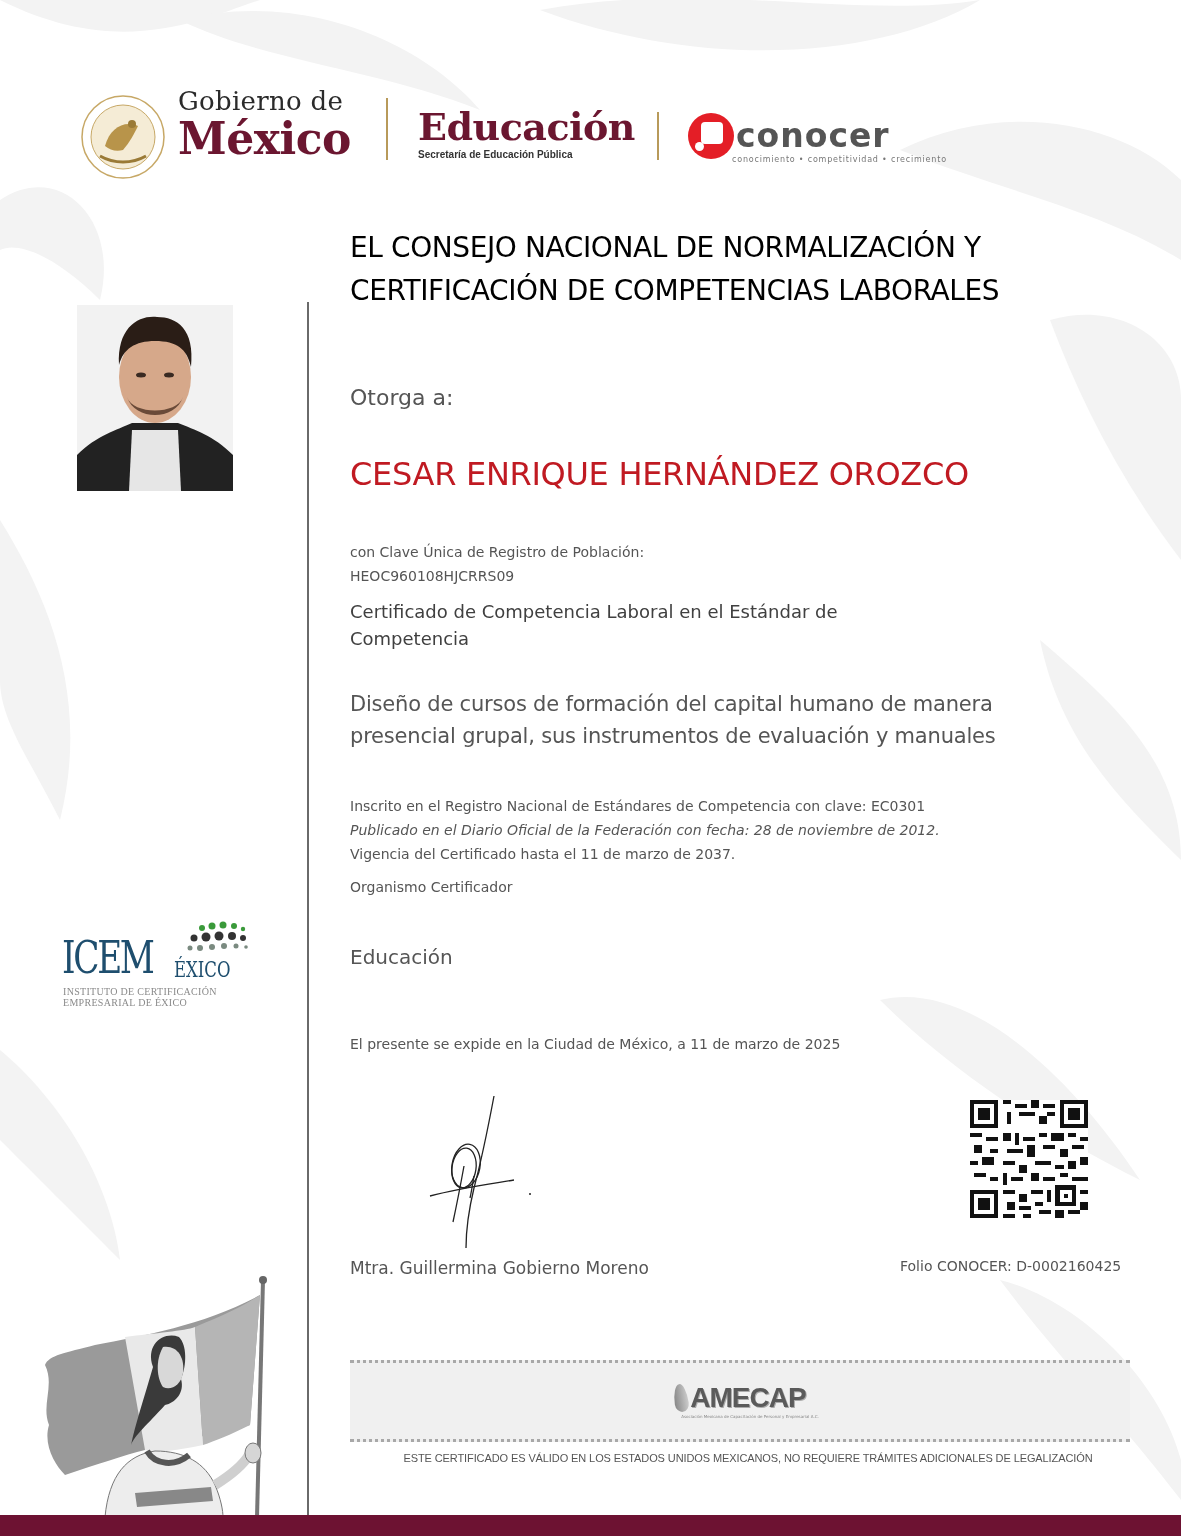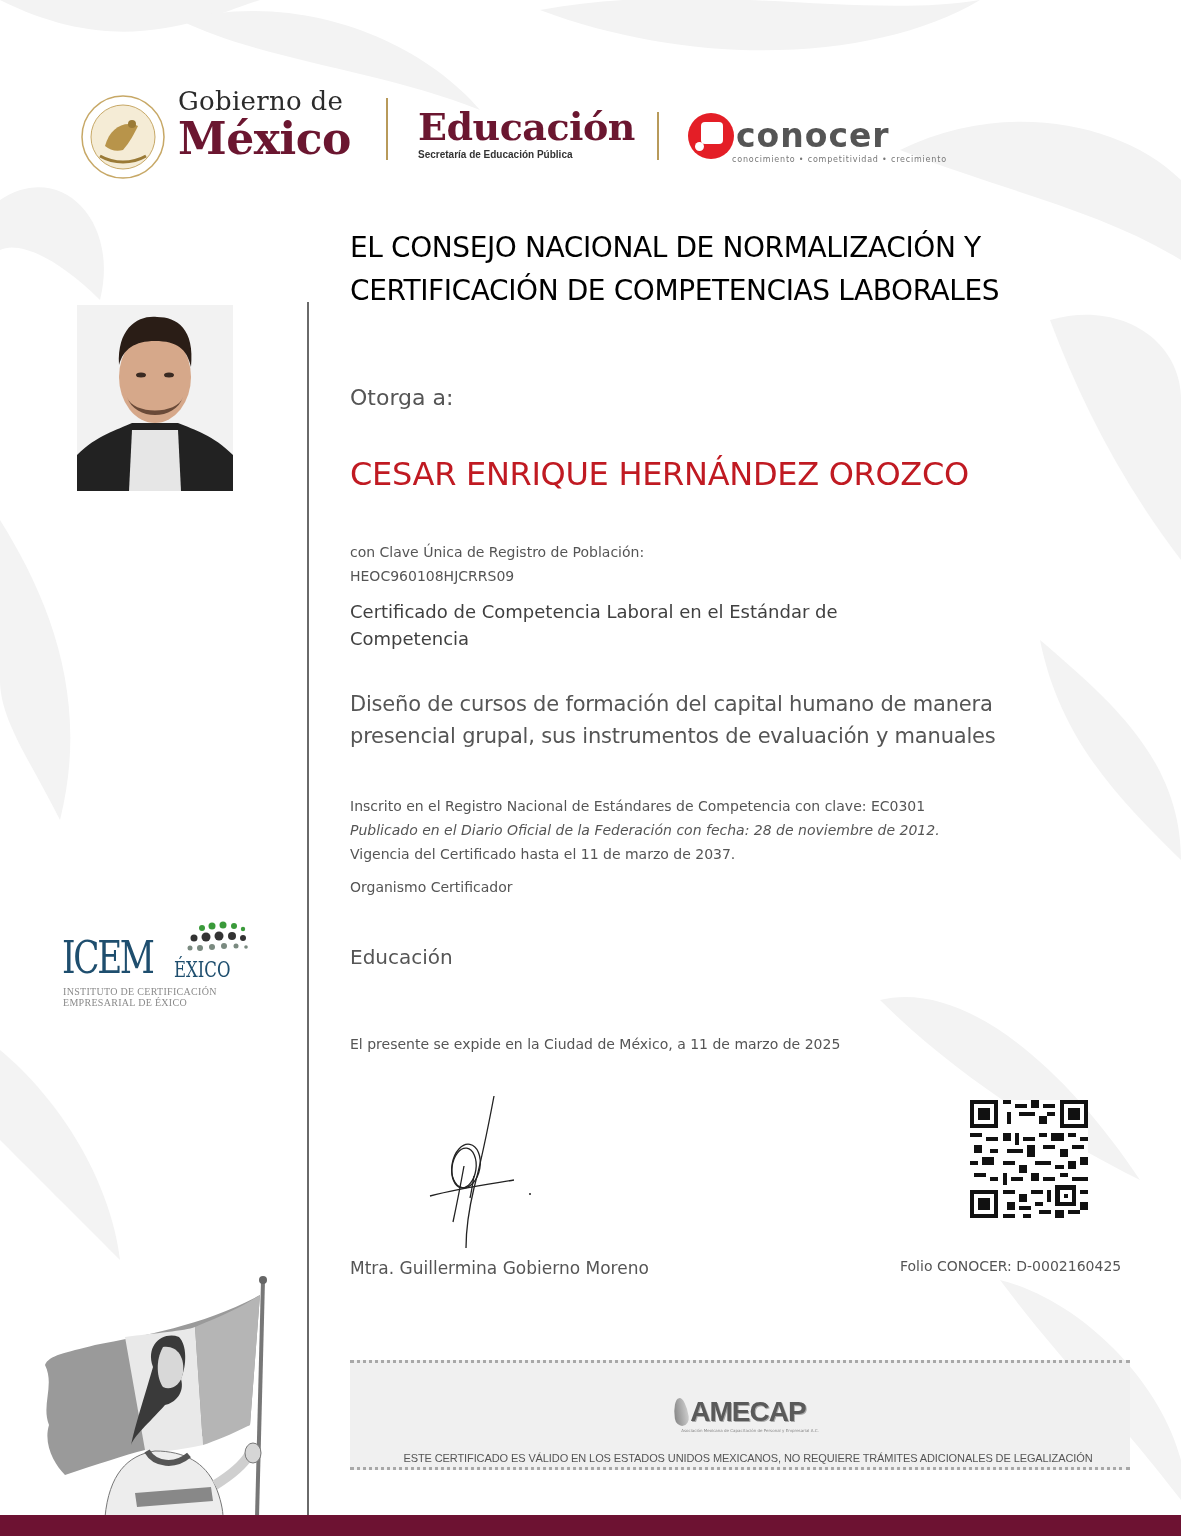--- a/index.html
+++ b/index.html
@@ -43,21 +43,21 @@
   .organismo { left: 350px; top: 879px; font-size: 14px; color: #555; }
   .org-name { left: 350px; top: 945px; font-size: 20px; color: #555; }
   .expide { left: 350px; top: 1036px; font-size: 14px; color: #555; }
 
   .signature { left: 420px; top: 1088px; width: 130px; height: 165px; }
   .signer { left: 350px; top: 1255px; font-size: 17px; color: #555; line-height: 27px; }
 
   .qr { left: 970px; top: 1100px; width: 118px; height: 118px; }
   .folio { left: 900px; top: 1258px; font-size: 14px; color: #555; }
 
-  .amecap-band { left: 350px; top: 1360px; width: 780px; height: 110px; background: #f0f0f0; border-top: 3px dotted #a8a8a8; border-bottom: 3px dotted #a8a8a8; display: flex; align-items: center; justify-content: center; flex-direction: column; }
+  .amecap-band { left: 350px; top: 1360px; width: 780px; height: 82px; background: #f0f0f0; border-top: 3px dotted #a8a8a8; border-bottom: 3px dotted #a8a8a8; display: flex; align-items: center; justify-content: center; flex-direction: column; }
   .amecap-logo { display: flex; align-items: center; }
   .amecap-leaf { width: 14px; height: 28px; border-radius: 50% 50% 50% 50% / 70% 70% 30% 30%; background: linear-gradient(90deg,#888,#ccc); margin-right: 2px; transform: rotate(-8deg); }
   .amecap-word { font-family: "Liberation Sans", sans-serif; font-weight: bold; font-size: 28px; color: #5a5a5a; letter-spacing: -1px; text-shadow: 1px 1px 0 #aaa; line-height: 30px; }
   .amecap-sub { font-size: 4px; color: #888; margin-top: 1px; margin-left: 20px; }
   .validity { left: 350px; top: 1452px; width: 796px; text-align: center; font-family: "Liberation Sans", sans-serif; font-size: 11px; color: #555; letter-spacing: -0.1px; }
 
   
   .photo { left: 77px; top: 305px; width: 156px; height: 186px; overflow: hidden; background: #f4f4f4; }
   .vline { left: 307px; top: 302px; width: 2px; height: 1214px; background: #6a6a6a; }
 

